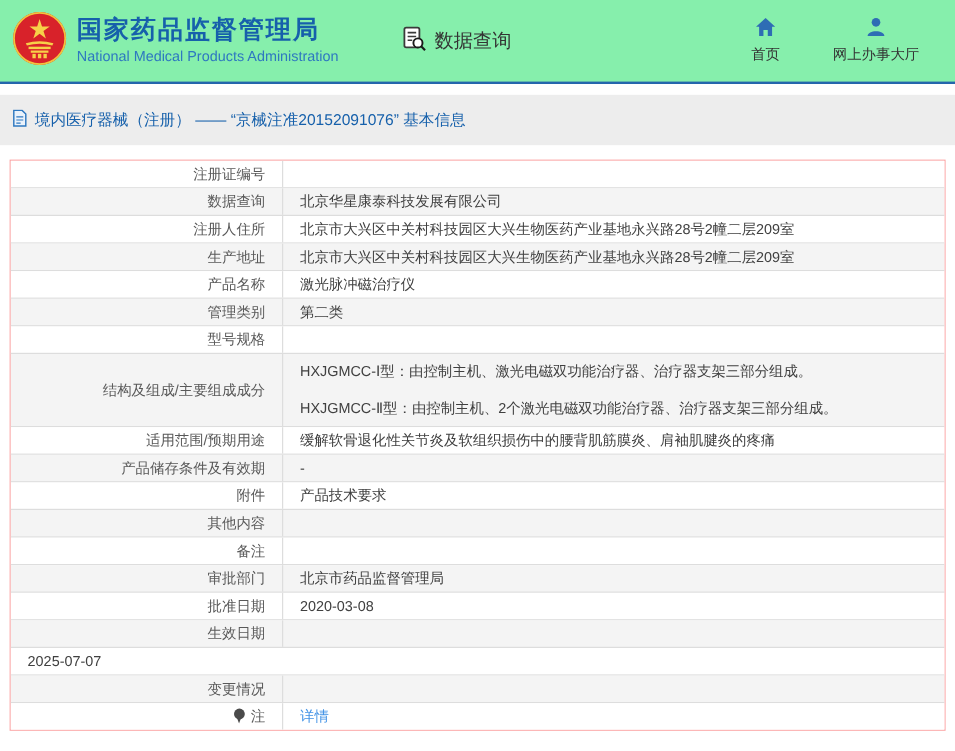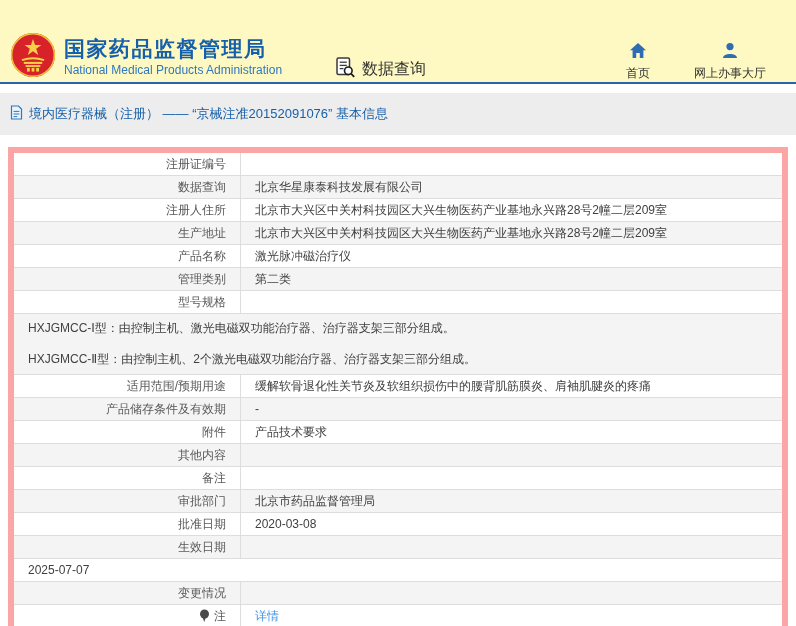--- a/index.html
+++ b/index.html
@@ -2,39 +2,39 @@
 <html><head>
 <meta charset="utf-8">
 <style>
   html,body { margin:0; padding:0; background:#fff; }
   .page {
     width:796px; height:626px; background:#fff; overflow:hidden; position:relative;
     font-family:"Liberation Sans","DejaVu Sans",sans-serif;
   }
   
   header {
-    height:84px; display:flex; align-items:flex-end;
+    height:70px; display:flex; align-items:center;
     padding:0 30px 0 10px; box-sizing:border-box;
-    border-bottom:2px solid #2566ac; background:#fef9c3;
+    border-bottom:2px solid #2566ac; background:#86efac;
   }
   .logo-wrap { display:flex; align-items:center; gap:8px; }
   .logo-text { display:flex; flex-direction:column; }
   .logo-title { font-size:21px; font-weight:bold; color:#1660ab; letter-spacing:1.5px; line-height:24px; }
   .logo-sub { font-size:12px; color:#2e78c0; margin-top:2px; }
   .data-query { display:flex; align-items:center; gap:6px; margin-left:52px; font-size:16px; color:#333; cursor:pointer; }
   nav { margin-left:auto; display:flex; gap:44px; }
   .nav-item { display:flex; flex-direction:column; align-items:center; gap:3px; font-size:12px; color:#333; text-decoration:none; cursor:pointer; }
   
   .breadcrumb {
     margin:9px 0 7px 0; background:#ededed; height:42px;
     display:flex; align-items:center; gap:6px; padding:0 10px;
     font-size:13px; color:#1660ab;
   }
   
-  .table { margin:12px 8px; border:6px solid #fca5a5; }
+  .table { margin:12px 8px; border:1px solid #fca5a5; }
   .row { display:flex; border-bottom:1px solid #ddd; min-height:22px; background:#fff; }
   .row:last-child { border-bottom:none; }
   .row.alt { background:#f4f4f4; }
   .cell.label {
     width:212px; flex:none; display:flex; align-items:center; justify-content:flex-end; gap:4px;
     padding-right:14px; color:#595959; font-size:12px; line-height:15px;
     border-right:1px solid #ddd; text-align:right;
   }
   .cell.value {
     flex:1; padding:3px 10px 3px 14px; font-size:12px; color:#404040; line-height:15px;
@@ -163,20 +163,23 @@
         <div class="cell value">
           <div class="value-line">第二类</div>
         </div>
       </div>
       <div class="row tall">
         <div class="cell label">
           <span>型号规格</span>
         </div>
       </div>
       <div class="row alt tall">
+        <div class="cell label">
+          <span>结构及组成/主要组成成分</span>
+        </div>
         <div class="cell value">
           <div class="value-line">HXJGMCC-Ⅰ型：由控制主机、激光电磁双功能治疗器、治疗器支架三部分组成。</div>
           <div class="value-line">HXJGMCC-Ⅱ型：由控制主机、2个激光电磁双功能治疗器、治疗器支架三部分组成。</div>
         </div>
       </div>
       <div class="row">
         <div class="cell label">
           <span>适用范围/预期用途</span>
         </div>
         <div class="cell value">

